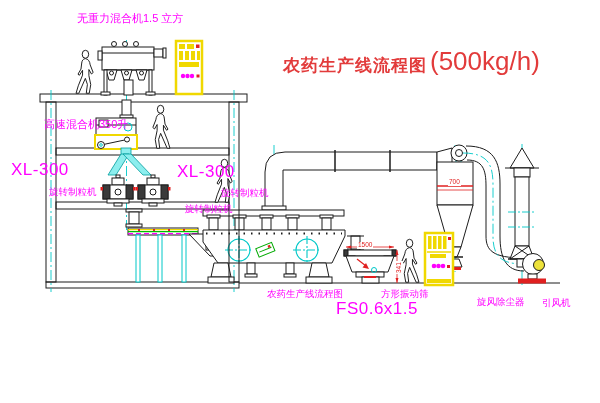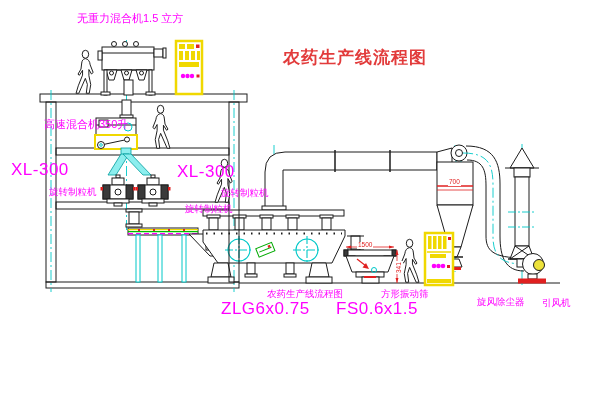--- a/index.html
+++ b/index.html
@@ -289,27 +289,27 @@
 </svg>
 
 <div class="lbl med" style="left:77px;top:13px">无重力混合机1.5 立方</div>
 <div class="lbl med" style="left:44px;top:119px">高速混合机350升</div>
 <div class="lbl model" style="left:11px;top:161px">XL-300</div>
 <div class="lbl small" style="left:9px;top:187px">旋转制粒机</div>
 <div class="lbl model" style="left:177px;top:163px">XL-300</div>
 <div class="lbl small" style="left:181px;top:188px">旋转制粒机</div>
 <div class="lbl small" style="left:145px;top:204px">旋转制粒机</div>
 <div class="lbl small" style="left:227px;top:289px">农药生产线流程图</div>
-<div class="lbl model" style="left:221px;top:300px">ZLG6x0.75</div>
 <div class="lbl small" style="left:341px;top:289px">方形振动筛</div>
 <div class="lbl model" style="left:336px;top:300px">FS0.6x1.5</div>
 <div class="lbl small" style="left:437px;top:297px">旋风除尘器</div>
 <div class="lbl small" style="left:502px;top:298px">引风机</div>
 
 <div class="title">
   <span class="zh">农药生产线流程图</span>
+  <span class="cap">(500kg/h)</span>
 </div>
 
 <div class="dim" style="left:357px;top:242px">1500</div>
 <div class="dim vert" style="left:396px;top:274px">341</div>
 <div class="dim" style="left:448px;top:179px">700</div>
 
 </div>
 
 </body></html>

